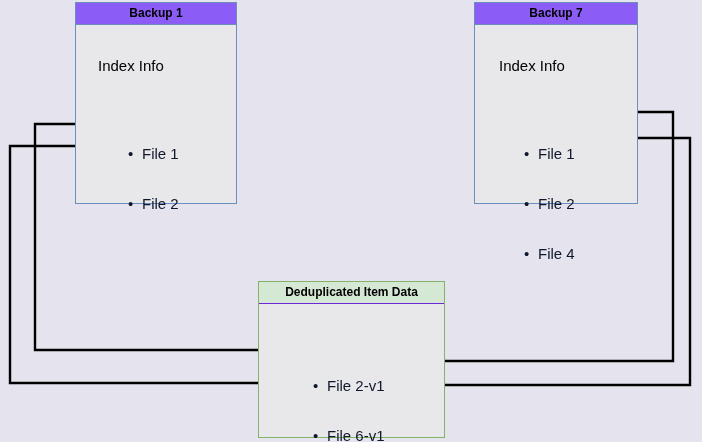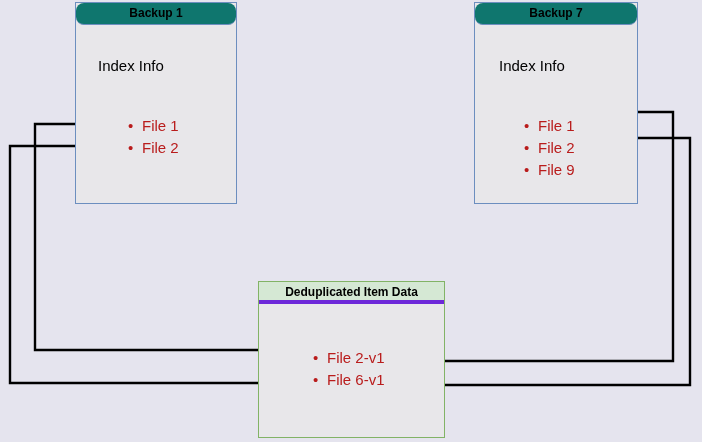--- a/index.html
+++ b/index.html
@@ -41,52 +41,52 @@
     box-sizing: border-box;
     width: 100%;
     height: 22px;
     line-height: 21px;
     text-align: center;
     font-size: 12px;
     font-weight: bold;
     color: #000;
   }
   .title-blue {
-    background: #0f766e;
+    background: #8b5cf6;
     border-bottom: 1px solid #6c8ebf;
-    border-radius: 8px;
   }
   .title-green {
     background: #d5e8d4;
-    border-bottom: 4px solid #6d28d9;
+    border-bottom: 1px solid #6d28d9;
   }
   .box-body {
     position: relative;
     width: 100%;
     height: calc(100% - 22px);
   }
   .index-label {
     position: absolute;
     font-size: 15px;
     color: #000;
     white-space: nowrap;
   }
   ul.file-list {
     position: absolute;
     margin: 0;
     padding: 0;
     list-style: none;
   }
   ul.file-list li {
     font-size: 15px;
-    color: #b91c1c;
+    color: #0f172a;
     line-height: 22px;
     white-space: nowrap;
     position: relative;
     padding-left: 14px;
+    margin-top: 28px;
   }
   ul.file-list li::before {
     content: "\2022";
     position: absolute;
     left: 0;
     top: 0;
     font-size: 15px;
     line-height: 22px;
   }
   #box-backup1 { left: 75px; top: 2px; width: 162px; height: 202px; }
@@ -130,21 +130,21 @@
     </div>
   </div>
 
   <div id="box-backup2" class="box box-blue">
     <div class="box-title title-blue">Backup 7</div>
     <div class="box-body">
       <div id="backup2-index" class="index-label">Index Info</div>
       <ul id="backup2-files" class="file-list">
         <li>File 1</li>
         <li>File 2</li>
-        <li>File 9</li>
+        <li>File 4</li>
       </ul>
     </div>
   </div>
 
   <div id="box-dedup" class="box box-green">
     <div class="box-title title-green">Deduplicated Item Data</div>
     <div class="box-body">
       <ul id="dedup-files" class="file-list">
         <li>File 2-v1</li>
         <li>File 6-v1</li>

